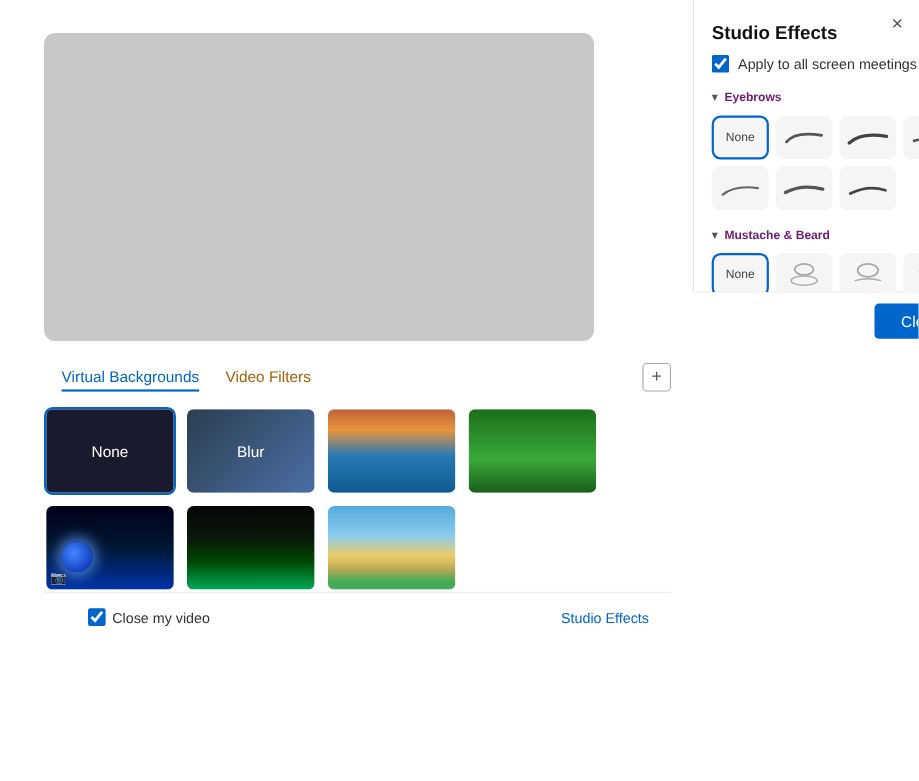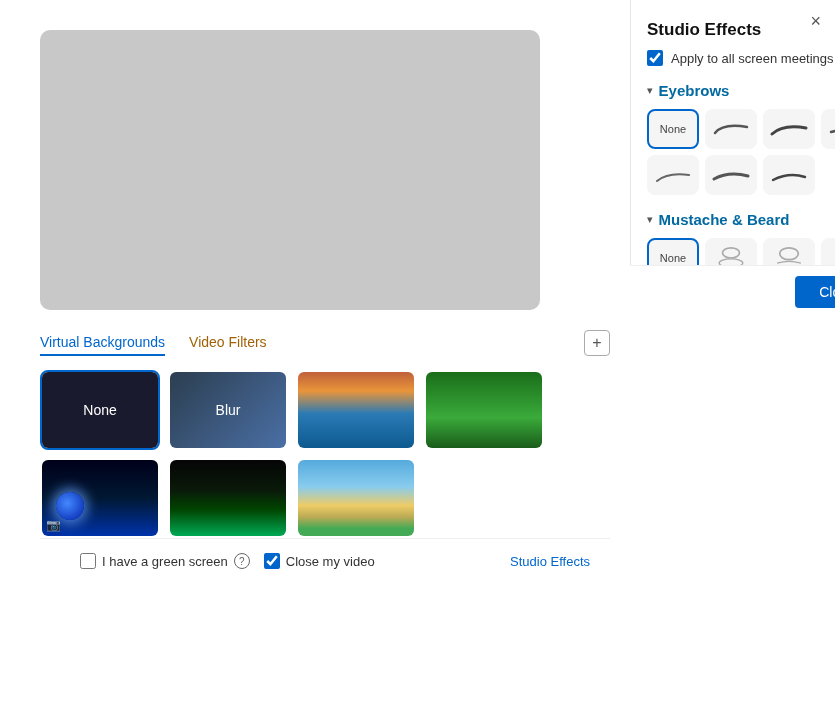--- a/index.html
+++ b/index.html
@@ -55,20 +55,21 @@
       height: 280px;
       flex-shrink: 0;
     }
 
     .tabs-row {
       display: flex;
       align-items: center;
       margin-top: 20px;
       margin-bottom: 14px;
       gap: 0;
+      margin-left: 16px;
     }
 
     .tab {
       font-size: 14px;
       padding: 4px 0;
       margin-right: 24px;
       cursor: pointer;
       color: #a16207;
       border-bottom: 2px solid transparent;
       background: none;
@@ -226,23 +227,23 @@
     }
 
     .section-header {
       display: flex;
       align-items: center;
       gap: 6px;
       margin-bottom: 10px;
       cursor: pointer;
     }
     .section-title {
-      font-size: 15px;
+      font-size: 11px;
       font-weight: 600;
-      color: #0369a1;
+      color: #701a75;
     }
     .chevron {
       font-size: 11px;
       color: #555;
     }
 
     .effects-grid {
       display: grid;
       grid-template-columns: repeat(4, 52px);
       gap: 6px;
@@ -342,25 +343,20 @@
         </div>
 
         <div class="bg-item">
           <div class="bg-item-inner" style="background: linear-gradient(180deg, #55aadd 0%, #88ccee 35%, #eecc66 60%, #bbaa55 75%, #44aa55 90%); width:100%;height:100%;"></div>
         </div>
 
       </div>
 
       <div class="bottom-bar">
         <div class="checkbox-wrap">
-          <input type="checkbox" style="">
-          <label class="checkbox-label">I have a green screen</label>
-          <span class="help-icon">?</span>
-        </div>
-        <div class="checkbox-wrap">
           <input type="checkbox" checked="" style="accent-color: rgb(0, 102, 204);">
           <label class="checkbox-label">Close my video</label>
         </div>
         <button class="studio-effects-link">Studio Effects</button>
       </div>
 
     </div>
 
     <div style="display:flex;flex-direction:column;flex:1;">
       <div class="right-panel">

